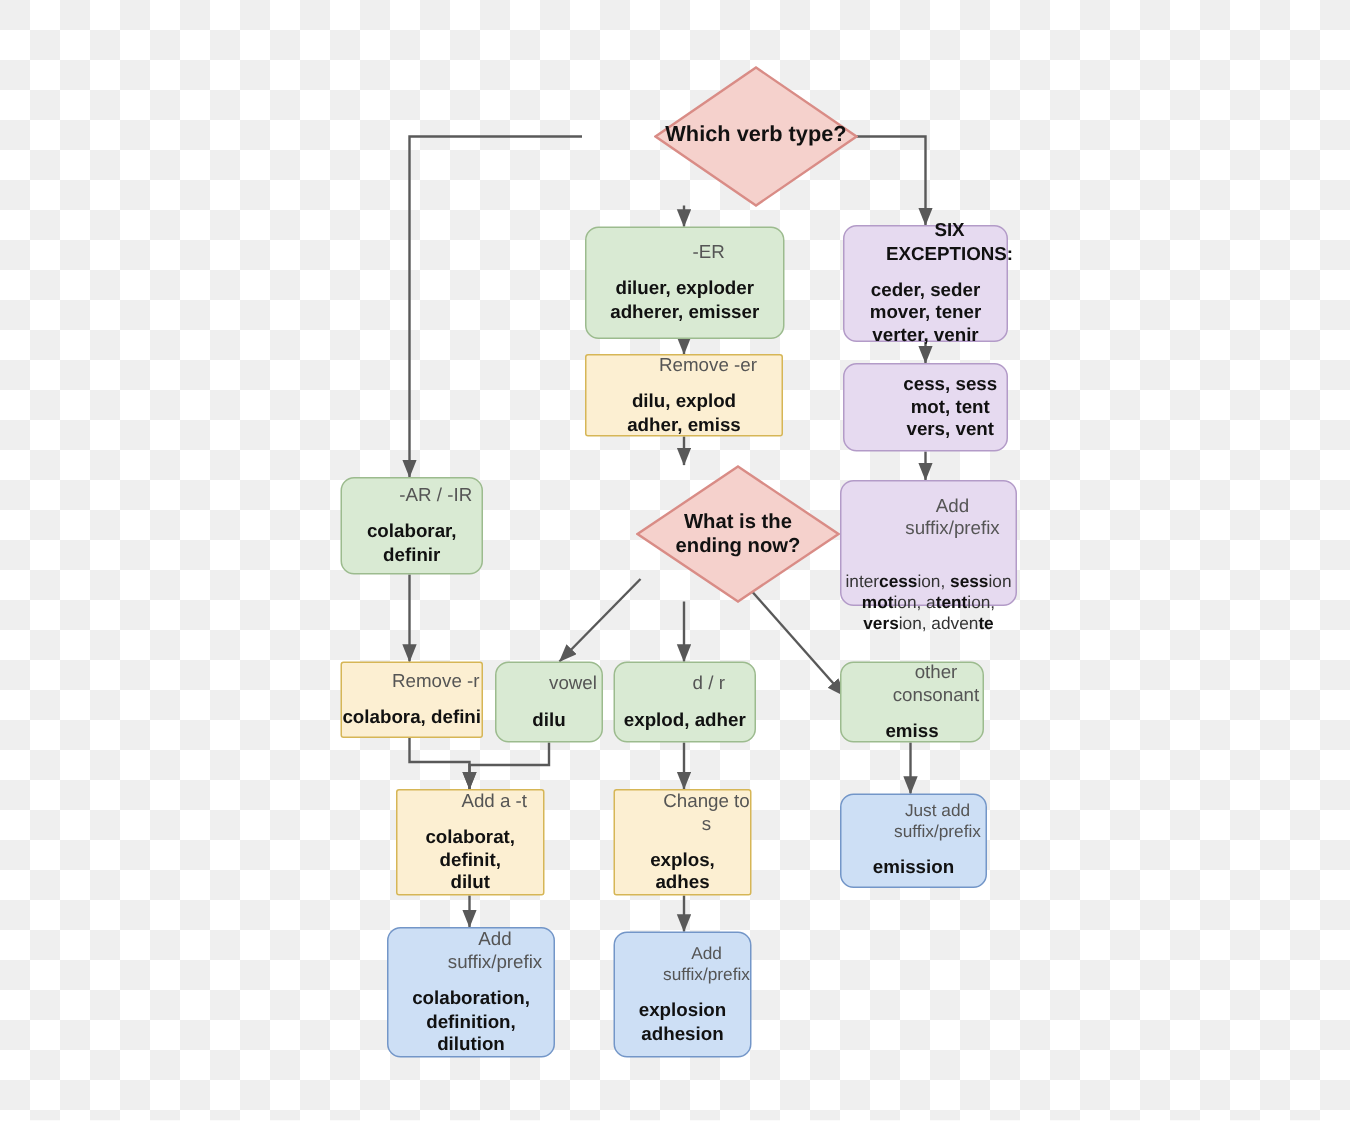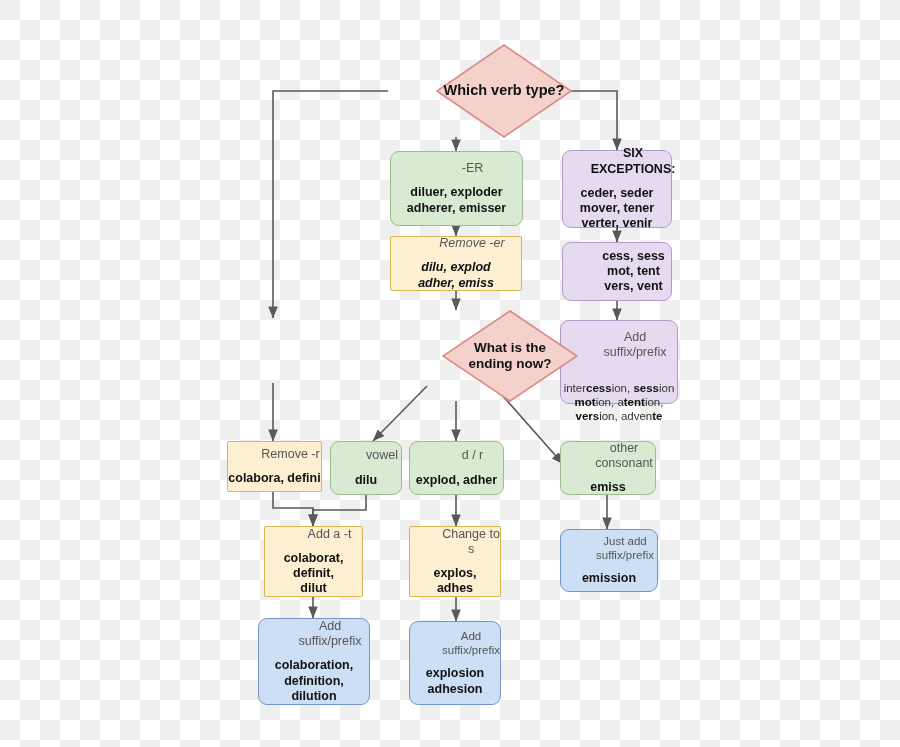--- a/index.html
+++ b/index.html
@@ -146,28 +146,32 @@
   </div>
 
   <div class="node box green" style="left:390px; top:151px; width:133px; height:75px;">
     <div class="head">-ER</div>
     <div class="body">
       <div>diluer, exploder</div>
       <div>adherer, emisser</div>
     </div>
   </div>
 
-  <div class="node box yellow" style="left:390px; top:236px; width:132px; height:55px;font-style:italic;">
+  <div class="node box yellow" style="left:390px; top:236px; width:132px; height:55px;">
     <div class="head">Remove -er</div>
     <div class="body">
       <div>dilu, explod</div>
       <div>adher, emiss</div>
     </div>
   </div>
 
+  <div class="node box green" style="left:227px; top:318px; width:95px; height:65px;">
+    <div class="head">-AR / -IR</div>
+    <div class="body">colaborar, definir</div>
+  </div>
 
   <div class="node box purple" style="left:562px; top:150px; width:110px; height:78px;">
     <div class="head" style="color:#111;font-weight:bold;font-size:12.5px;">SIX EXCEPTIONS:</div>
     <div class="body">
       <div>ceder, seder</div>
       <div>mover, tener</div>
       <div>verter, venir</div>
     </div>
   </div>
 
@@ -181,21 +185,21 @@
 
   <div class="node box purple" style="left:560px; top:320px; width:118px; height:84px; justify-content:flex-start; padding-top:9px;">
     <div class="head">Add suffix/prefix</div>
     <div class="body mix" style="font-size:11.5px; font-weight:400;margin-top:20px;">
       <div><span class="lt">inter</span><b>cess</b><span class="lt">ion, </span><b>sess</b><span class="lt">ion</span></div>
       <div><b>mot</b><span class="lt">ion, a</span><b>tent</b><span class="lt">ion,</span></div>
       <div><b>vers</b><span class="lt">ion, adven</span><b>te</b></div>
     </div>
   </div>
 
-  <div class="diamond-wrap" style="left:394px; top:310px; width:136px; height:92px;">
+  <div class="diamond-wrap" style="left:376px; top:310px; width:136px; height:92px;">
     <svg class="diamond-shape" viewBox="0 0 136 92" preserveAspectRatio="none">
       <polygon points="68,1 135,46 68,91 1,46" fill="#f5d1cc" stroke="#d98c86" stroke-width="1.6"></polygon>
     </svg>
     <div class="diamond-label d-small">
       <div>
         <div>What is the</div>
         <div>ending now?</div>
       </div>
     </div>
   </div>

